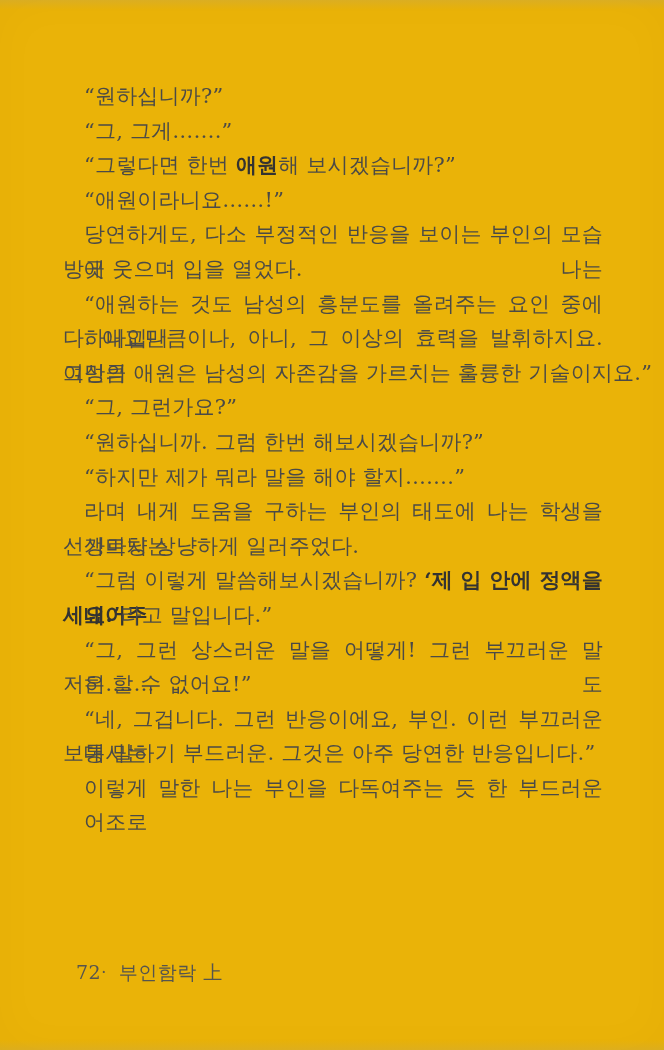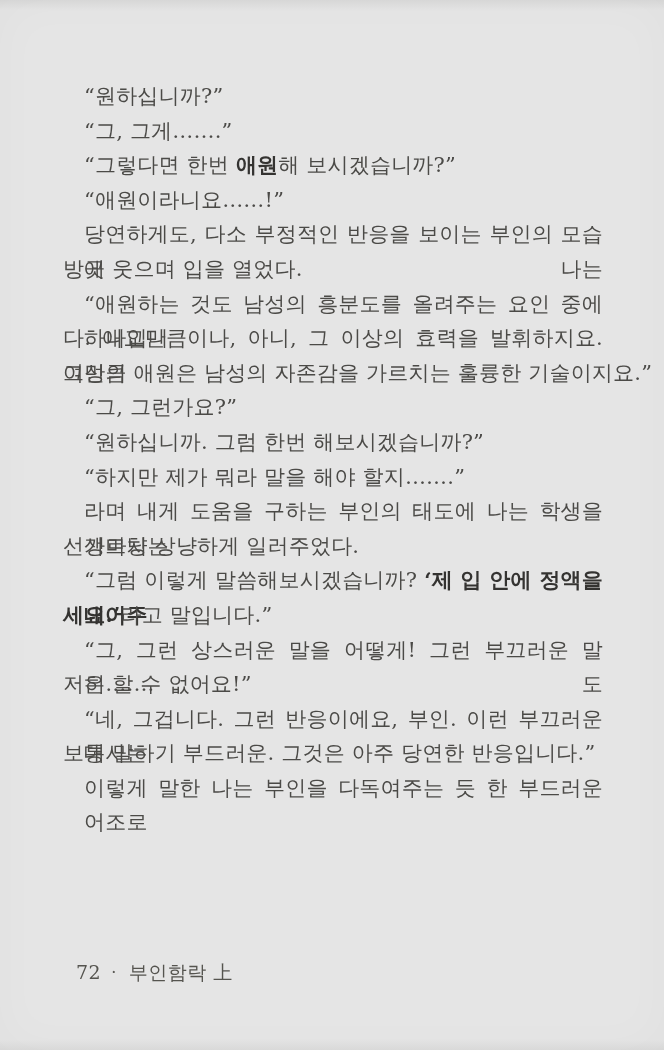--- a/index.html
+++ b/index.html
@@ -4,21 +4,21 @@
 <style>
   html, body {
     margin: 0;
     padding: 0;
     background: #ffffff;
   }
   .book-page {
     position: relative;
     width: 664px;
     height: 1050px;
-    background: #e5e5e5;
+    background: #eab308;
     font-family: "DejaVu Serif", "Liberation Serif", serif;
     overflow: hidden;
     box-shadow: inset 0 0 50px rgba(0,0,0,0.025);
   }
   
   .book-page::before,
   .book-page::after {
     content: "";
     position: absolute;
     left: 0;
@@ -68,21 +68,21 @@
   }
   .page-footer {
     position: absolute;
     left: 76px;
     top: 957px;
     font-size: 19px;
     line-height: 30px;
     color: #55544f;
     letter-spacing: 0.5px;
   }
-  .page-footer .page-number { margin-right: 10px; }
+  .page-footer .page-number { }
   .page-footer .footer-sep  { margin-right: 12px; font-size: 16px; vertical-align: 1px; }
 </style>
 </head>
 <body>
 
 <div class="book-page">
   <div class="text-block" id="text-block">
       <div class="line indent"><span class="seg">“원하십니까?”</span></div>
       <div class="line indent"><span class="seg">“그, 그게…….”</span></div>
       <div class="line indent"><span class="seg">“그렇다면 한번 </span><span class="seg bold">애원</span><span class="seg">해 보시겠습니까?”</span></div>

